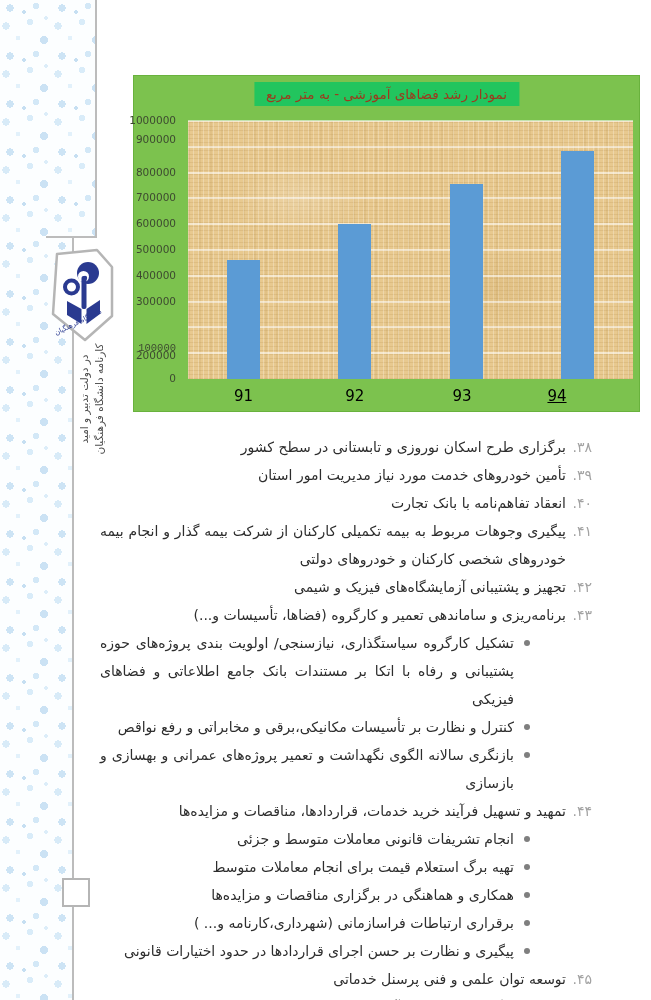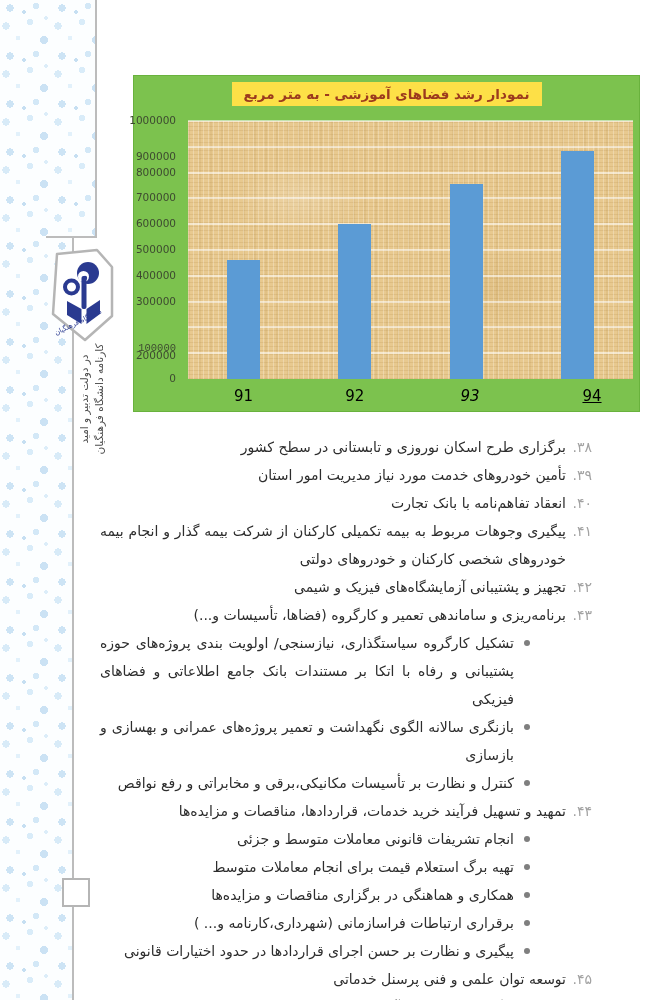--- a/index.html
+++ b/index.html
@@ -28,21 +28,21 @@
               border:2px solid #b5b5b5;z-index:3;}
   .vtext{position:absolute;left:77px;top:333px;width:30px;height:132px;z-index:2;}
   .vtext-inner{width:132px;height:30px;transform-origin:0 0;
                transform:rotate(-90deg) translateX(-132px);
                direction:rtl;text-align:center;color:#4d4d4d;font-size:10.5px;line-height:15px;white-space:nowrap;}
 
   
   .chart{position:absolute;left:133px;top:75px;width:507px;height:337px;background:#7cc24e;
          border:1px solid #69b23d;box-sizing:border-box;}
   .chart-title{position:absolute;top:6px;left:50%;transform:translateX(-50%);
-               background:#fde047;color:#9c3a1e;font-weight:bold;font-size:13.5px;
+               background:#22c55e;color:#9c3a1e;font-weight:normal;font-size:13.5px;
                padding:4px 12px;white-space:nowrap;direction:rtl;}
   .plot{position:absolute;left:54px;top:45px;width:445px;height:258px;
         background:
           radial-gradient(ellipse 90px 50px at 25% 30%, rgba(255,255,255,0.18), transparent 70%),
           radial-gradient(ellipse 80px 60px at 70% 65%, rgba(186,146,76,0.15), transparent 70%),
           repeating-linear-gradient(90deg, rgba(255,255,255,0.25) 0 1px, transparent 1px 5px),
           repeating-linear-gradient(0deg,  rgba(178,140,74,0.20) 0 1px, transparent 1px 4px),
           repeating-linear-gradient(90deg, rgba(178,140,74,0.14) 0 2px, transparent 2px 11px);
         background-color:#e8c98f;}
   .gridline{position:absolute;left:0;width:100%;height:2px;background:rgba(255,255,255,0.55);}
@@ -113,41 +113,41 @@
     <div id="yticks">
         <div class="ytick" style="top: 251px;">0</div>
         <div class="ytick" style="top: 221px; font-family: Liberation Mono, monospace;">100000</div>
         <div class="ytick" style="top: 184px; margin-top: 44px;">200000</div>
         <div class="ytick" style="top: 173.6px;">300000</div>
         <div class="ytick" style="top: 147.8px;">400000</div>
         <div class="ytick" style="top: 122px;">500000</div>
         <div class="ytick" style="top: 96.2px;">600000</div>
         <div class="ytick" style="top: 70.4px;">700000</div>
         <div class="ytick" style="top: 44.6px;">800000</div>
-        <div class="ytick" style="top: 29px;">900000</div>
+        <div class="ytick" style="top: 12px;">900000</div>
         <div class="ytick" style="top: -7px;">1000000</div>
       </div>
     <div id="xlabels">
         <div class="xlabel" style="left: 25.625px;">91</div>
         <div class="xlabel" style="left: 136.875px;">92</div>
-        <div class="xlabel" style="left: 252px; font-style: italic;">93</div>
-        <div class="xlabel" style="left: 374px; text-decoration: underline;">94</div>
+        <div class="xlabel" style="left: 244px;">93</div>
+        <div class="xlabel" style="left: 339px; text-decoration: underline;">94</div>
       </div>
   </div>
 
   <div class="list" id="list">
       <div class="item"><span class="num">۳۸.</span><span>برگزاری طرح اسکان نوروزی و تابستانی در  سطح کشور</span></div>
       <div class="item"><span class="num">۳۹.</span><span>تأمین خودروهای خدمت مورد نیاز مدیریت امور استان</span></div>
       <div class="item"><span class="num">۴۰.</span><span>انعقاد تفاهم‌نامه با بانک تجارت</span></div>
       <div class="item"><span class="num">۴۱.</span><span>پیگیری وجوهات مربوط به بیمه تکمیلی کارکنان از شرکت بیمه گذار و انجام بیمه خودروهای شخصی کارکنان و خودروهای دولتی</span></div>
       <div class="item"><span class="num">۴۲.</span><span>تجهیز و پشتیبانی آزمایشگاه‌های فیزیک و شیمی</span></div>
       <div class="item"><span class="num">۴۳.</span><span>برنامه‌ریزی و ساماندهی تعمیر و کارگروه (فضاها، تأسیسات و...)</span></div>
       <div class="sub"><span class="bullet"></span><span>تشکیل کارگروه سیاستگذاری، نیازسنجی/ اولویت بندی پروژه‌های حوزه پشتیبانی و رفاه با اتکا بر مستندات بانک جامع اطلاعاتی و فضاهای فیزیکی</span></div>
+      <div class="sub"><span class="bullet"></span><span>کنترل و نظارت بر تأسیسات مکانیکی،برقی و مخابراتی و رفع نواقص</span></div>
       <div class="sub"><span class="bullet"></span><span>بازنگری سالانه الگوی نگهداشت و تعمیر پروژه‌های عمرانی و بهسازی و بازسازی</span></div>
-      <div class="sub"><span class="bullet"></span><span>کنترل و نظارت بر تأسیسات مکانیکی،برقی و مخابراتی و رفع نواقص</span></div>
       <div class="item"><span class="num">۴۴.</span><span>تمهید و تسهیل فرآیند خرید خدمات، قراردادها، مناقصات و مزایده‌ها</span></div>
       <div class="sub"><span class="bullet"></span><span>انجام تشریفات قانونی معاملات متوسط و جزئی</span></div>
       <div class="sub"><span class="bullet"></span><span>تهیه برگ استعلام قیمت برای انجام معاملات متوسط</span></div>
       <div class="sub"><span class="bullet"></span><span>همکاری و هماهنگی در برگزاری مناقصات و مزایده‌ها</span></div>
       <div class="sub"><span class="bullet"></span><span>برقراری ارتباطات فراسازمانی (شهرداری،کارنامه و... )</span></div>
       <div class="sub"><span class="bullet"></span><span>پیگیری و نظارت بر حسن اجرای قراردادها در حدود اختیارات قانونی</span></div>
       <div class="item"><span class="num">۴۵.</span><span>توسعه توان علمی و فنی پرسنل خدماتی</span></div>
       <div class="sub"><span>برگزاری دوره های آموزشی مورد نیاز پرسنل مرتبط با پشتیبانی ستاد/استان</span></div>
     </div>
 

